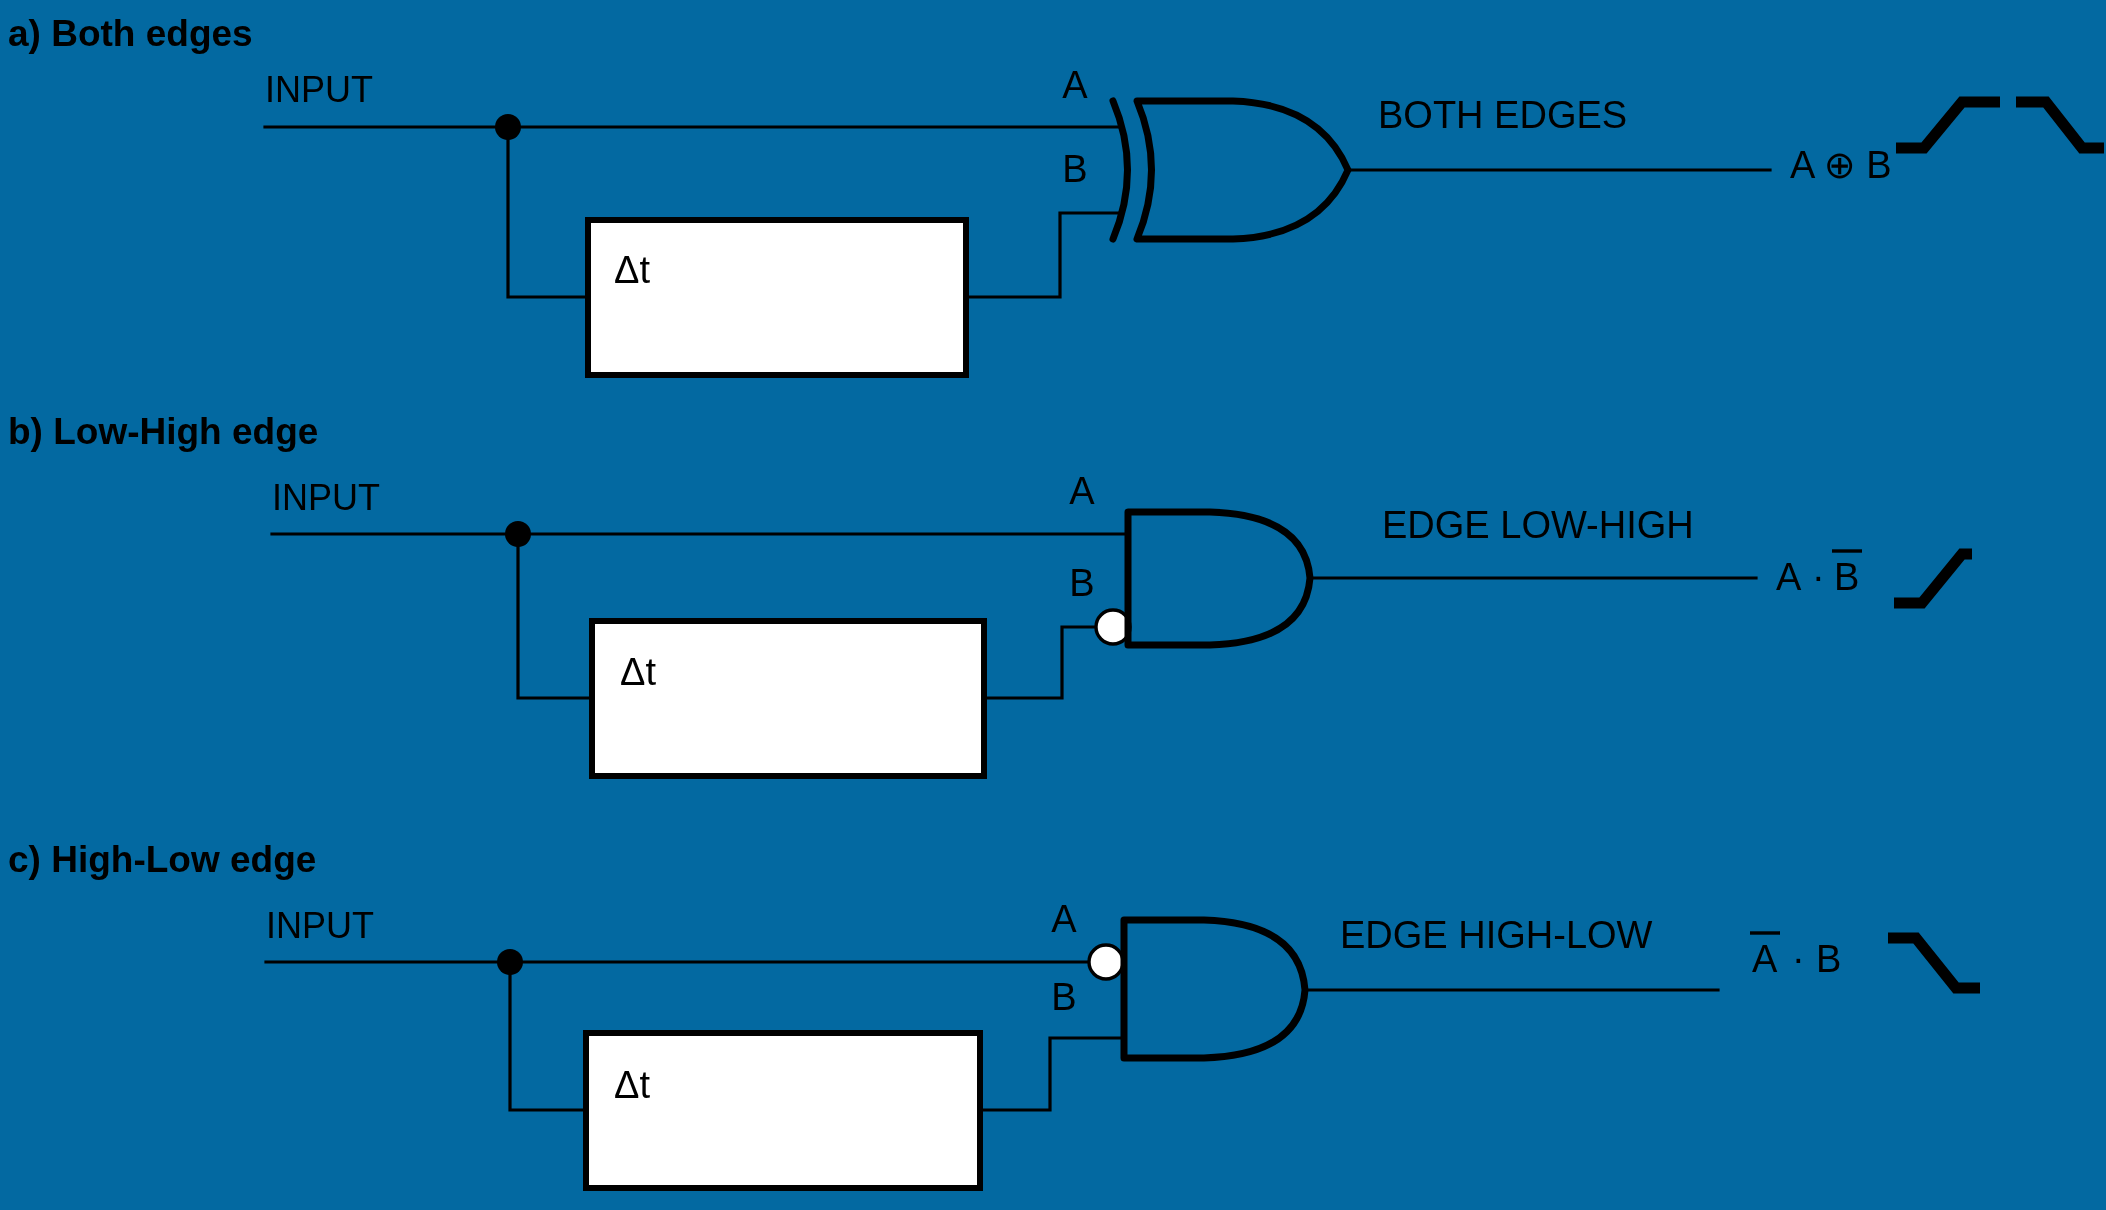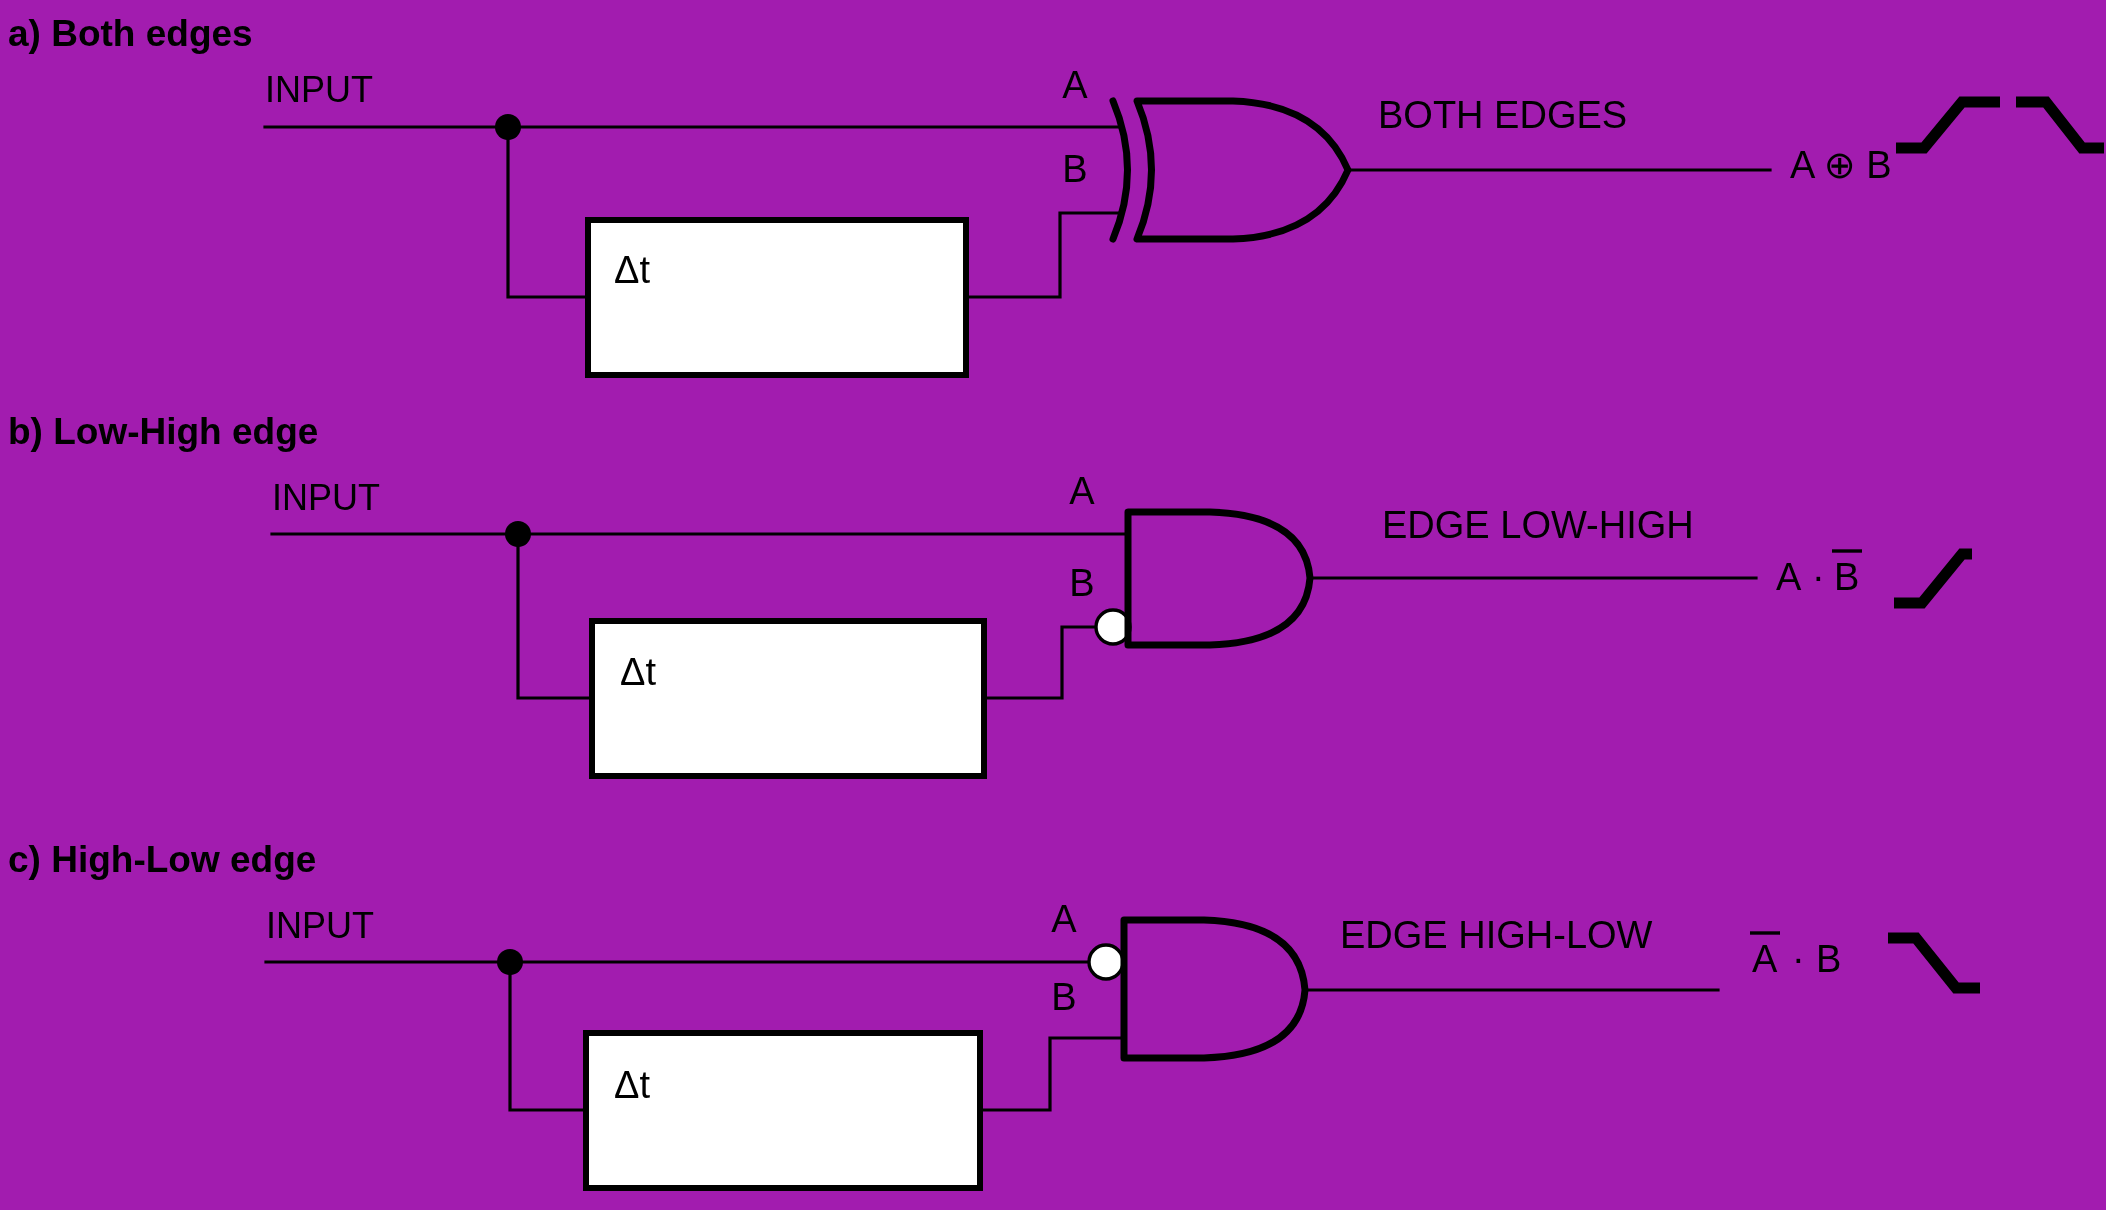--- a/index.html
+++ b/index.html
@@ -11,21 +11,21 @@
     width: 2106px;
     height: 1210px;
     font-family: "Liberation Sans", sans-serif;
     color: #000000;
     overflow: hidden;
   }
   #figure {
     position: relative;
     width: 2106px;
     height: 1210px;
-    background: #a21caf;
+    background: #0369a1;
   }
   svg.diagram {
     position: absolute;
     top: 0;
     left: 0;
     width: 2106px;
     height: 1210px;
   }
   .panel-title {
     font-size: 37px;

